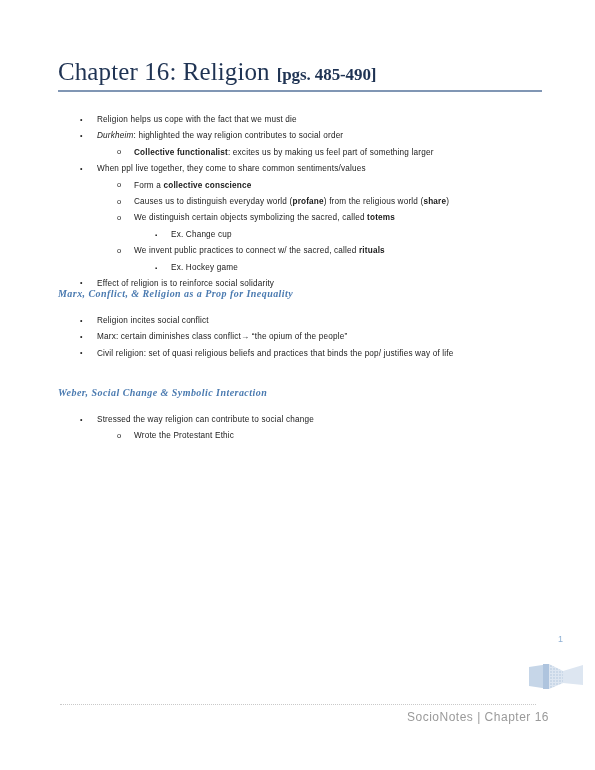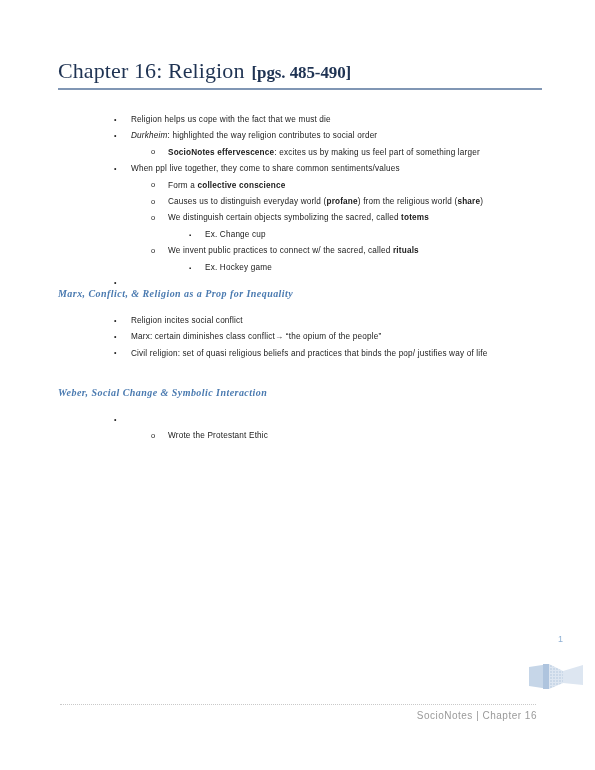--- a/index.html
+++ b/index.html
@@ -28,21 +28,21 @@
     top: 58px;
     width: 484px;
   }
   .title-line {
     display: flex;
     align-items: baseline;
     white-space: nowrap;
   }
   .doc-title {
     font-family: "Liberation Serif", serif;
-    font-size: 22px;
+    font-size: 25px;
     font-weight: 400;
     color: #1f3353;
     letter-spacing: 0.1px;
   }
   .doc-pages {
     font-family: "Liberation Serif", serif;
     font-size: 17px;
     font-weight: 700;
     color: #1f3353;
     margin-left: 7px;
@@ -64,23 +64,22 @@
     font-weight: 700;
     font-size: 10px;
     color: #4a7ab0;
     letter-spacing: 0.45px;
     white-space: nowrap;
   }
 
   
   .bullets {
     position: absolute;
-    left: 12px;
+    left: 0;
     width: 520px;
-    padding-left: 22px;
   }
   .bl {
     position: relative;
     font-size: 8.2px;
     color: #1a1a1a;
     line-height: 16.4px;
     height: 16.4px;
     white-space: nowrap;
     letter-spacing: 0.18px;
   }
@@ -131,23 +130,23 @@
   .footer-rule {
     position: absolute;
     left: 60px;
     top: 704px;
     width: 476px;
     height: 1px;
     border-top: 1px dotted #c9c9c9;
   }
   .footer-text {
     position: absolute;
-    right: 58px;
+    right: 46px;
     top: 710px;
-    font-size: 10px;
+    font-size: 12px;
     color: #9a9a9a;
     letter-spacing: 0.5px;
     white-space: nowrap;
     margin-left: 12px;
   }
 </style>
 </head>
 <body>
 
 <div class="page">
@@ -164,21 +163,21 @@
       <div class="bl lvl1">
         <span class="mark">•</span>
         <span class="txt">Religion helps us cope with the fact that we must die</span>
       </div>
       <div class="bl lvl1">
         <span class="mark">•</span>
         <span class="txt"><i class="it">Durkheim</i>: highlighted the way religion contributes to social order</span>
       </div>
       <div class="bl lvl2">
         <span class="mark">o</span>
-        <span class="txt"><b class="bd">SocioNotes effervescence</b>: excites us by making us feel part of something larger</span>
+        <span class="txt"><b class="bd">Collective functionalist</b>: excites us by making us feel part of something larger</span>
       </div>
       <div class="bl lvl1">
         <span class="mark">•</span>
         <span class="txt">When ppl live together, they come to share common sentiments/values</span>
       </div>
       <div class="bl lvl2">
         <span class="mark">o</span>
         <span class="txt">Form a <b class="bd">collective conscience</b></span>
       </div>
       <div class="bl lvl2">
@@ -196,20 +195,21 @@
       <div class="bl lvl2">
         <span class="mark">o</span>
         <span class="txt">We invent public practices to connect w/ the sacred, called <b class="bd">rituals</b></span>
       </div>
       <div class="bl lvl3">
         <span class="mark sq">▪</span>
         <span class="txt">Ex. Hockey game</span>
       </div>
       <div class="bl lvl1">
         <span class="mark">•</span>
+        <span class="txt">Effect of religion is to reinforce social solidarity</span>
       </div>
     </div>
 
   <div class="section-heading" id="heading-0" style="top:288px;">Marx, Conflict, &amp; Religion as a Prop for Inequality</div>
   <div class="bullets" id="section-0-bullets" style="top:313px;">
       <div class="bl lvl1">
         <span class="mark">•</span>
         <span class="txt">Religion incites social conflict</span>
       </div>
       <div class="bl lvl1">
@@ -219,20 +219,21 @@
       <div class="bl lvl1">
         <span class="mark">•</span>
         <span class="txt">Civil religion: set of quasi religious beliefs and practices that binds the pop/ justifies way of life</span>
       </div>
     </div>
 
   <div class="section-heading" id="heading-1" style="top:387px;">Weber, Social Change &amp; Symbolic Interaction</div>
   <div class="bullets" id="section-1-bullets" style="top:412px;">
       <div class="bl lvl1">
         <span class="mark">•</span>
+        <span class="txt">Stressed the way religion can contribute to social change</span>
       </div>
       <div class="bl lvl2">
         <span class="mark">o</span>
         <span class="txt">Wrote the Protestant Ethic</span>
       </div>
     </div>
 
   <div class="page-number">1</div>
 
   <div class="ribbon">

